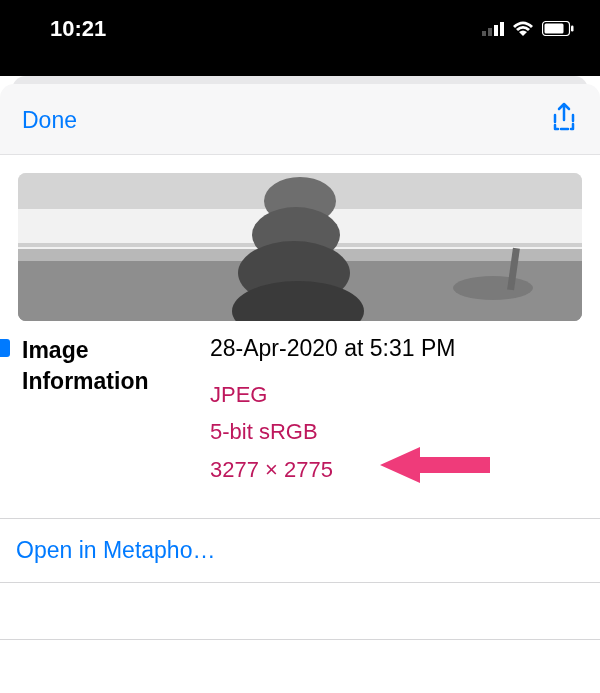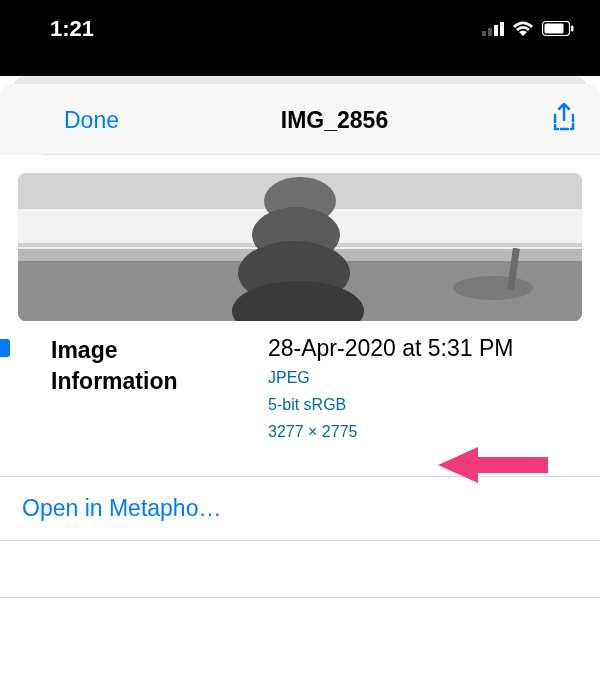--- a/index.html
+++ b/index.html
@@ -45,21 +45,20 @@
       border-radius: 14px 14px 0 0;
       margin-top: -6px;
       position: relative;
     }
     .nav-bar {
       display: flex;
       align-items: center;
       justify-content: space-between;
       padding: 18px 22px 16px 22px;
       border-bottom: 1px solid #e2e2e4;
-      margin-left: 42px;
     }
     .nav-done {
       color: #007aff;
       font-size: 23px;
       font-weight: 400;
     }
     .nav-title {
       font-size: 23px;
       font-weight: 600;
       color: #000;
@@ -82,21 +81,20 @@
       position: relative;
     }
     .preview svg {
       position: absolute;
       top: 0;
       left: 0;
     }
     .info-row {
       display: flex;
       padding: 0 18px 30px 0;
-      gap: 29px;
     }
     .blue-tag {
       width: 10px;
       height: 18px;
       background: #007aff;
       border-radius: 0 3px 3px 0;
       margin-top: 4px;
       flex-shrink: 0;
     }
     .info-label {
@@ -108,49 +106,49 @@
       line-height: 1.35;
     }
     .info-values {
       flex: 1;
       position: relative;
     }
     .info-date {
       font-size: 23px;
       font-weight: 400;
       color: #000;
-      margin-bottom: 2px;
+      margin-bottom: 14px;
     }
     .info-meta {
-      font-size: 16px;
-      color: #0369a1;
+      font-size: 22px;
+      color: #be185d;
       line-height: 1.7;
     }
     .arrow-annotation {
       position: absolute;
       left: 170px;
       top: 108px;
     }
     .list-row {
       border-top: 1px solid #d6d6d8;
-      padding: 18px 22px;
+      padding: 18px 16px;
       font-size: 23px;
       color: #007aff;
       background: #fff;
     }
     .list-row.empty {
       border-bottom: 1px solid #d6d6d8;
       height: 58px;
     }
   </style>
 </head>
 <body>
 
 <div class="status-bar">
-  <span>1:21</span>
+  <span>10:21</span>
   <div class="status-icons">
     <span>
       <svg width="22" height="14" viewBox="0 0 22 14">
           <rect x="0" y="9" width="4" height="5" fill="#555"></rect>
           <rect x="6" y="6" width="4" height="8" fill="#555"></rect>
           <rect x="12" y="3" width="4" height="11" fill="#fff"></rect>
           <rect x="18" y="0" width="4" height="14" fill="#fff"></rect>
         </svg>
     </span>
     <span>
@@ -167,21 +165,20 @@
     </span>
   </div>
 </div>
 
 <div class="sheet-back"></div>
 <div class="sheet-stub"></div>
 
 <div class="sheet">
   <div class="nav-bar">
     <span class="nav-done">Done</span>
-    <span class="nav-title">IMG_2856</span>
     <span class="nav-share">
       <svg width="28" height="32" viewBox="0 0 28 32">
         <path d="M14 2 L14 18 M14 2 L9 7 M14 2 L19 7" stroke="#007aff" stroke-width="2.5" fill="none" stroke-linecap="round" stroke-linejoin="round"></path>
         <path d="M5 13 L5 27 L23 27 L23 13" stroke="#007aff" stroke-width="2.5" fill="none" stroke-linecap="round" stroke-linejoin="round" stroke-dasharray="7 3"></path>
       </svg>
     </span>
   </div>
 
   <div class="content">
     <div class="preview-wrap">

